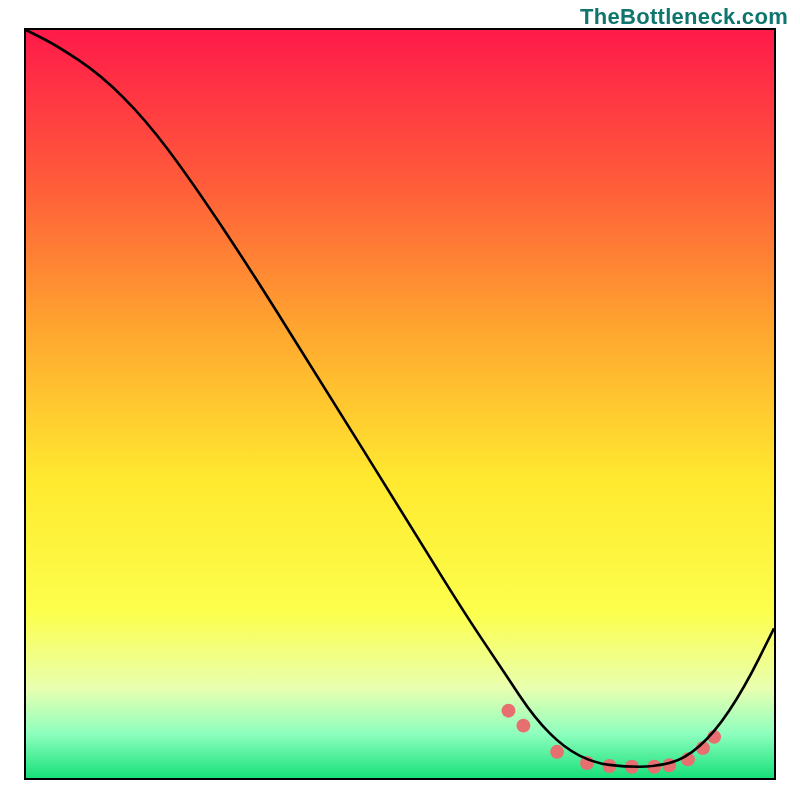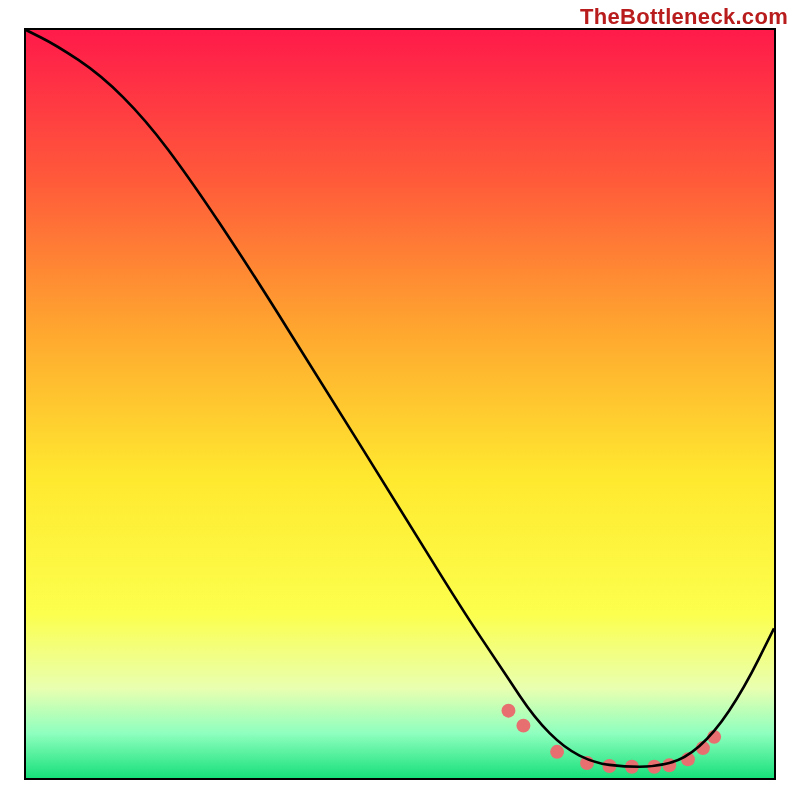--- a/index.html
+++ b/index.html
@@ -9,21 +9,21 @@
     background: #ffffff;
     position: relative;
     font-family: Arial, sans-serif;
   }
   .watermark {
     position: absolute;
     top: 4px;
     right: 12px;
     font-size: 22px;
     font-weight: bold;
-    color: #b91c1c;
+    color: #0f766e;
     letter-spacing: 0.3px;
   }
   .plot-area {
     position: absolute;
     top: 28px;
     left: 24px;
     width: 752px;
     height: 752px;
     border: 2.5px solid #000000;
   }

